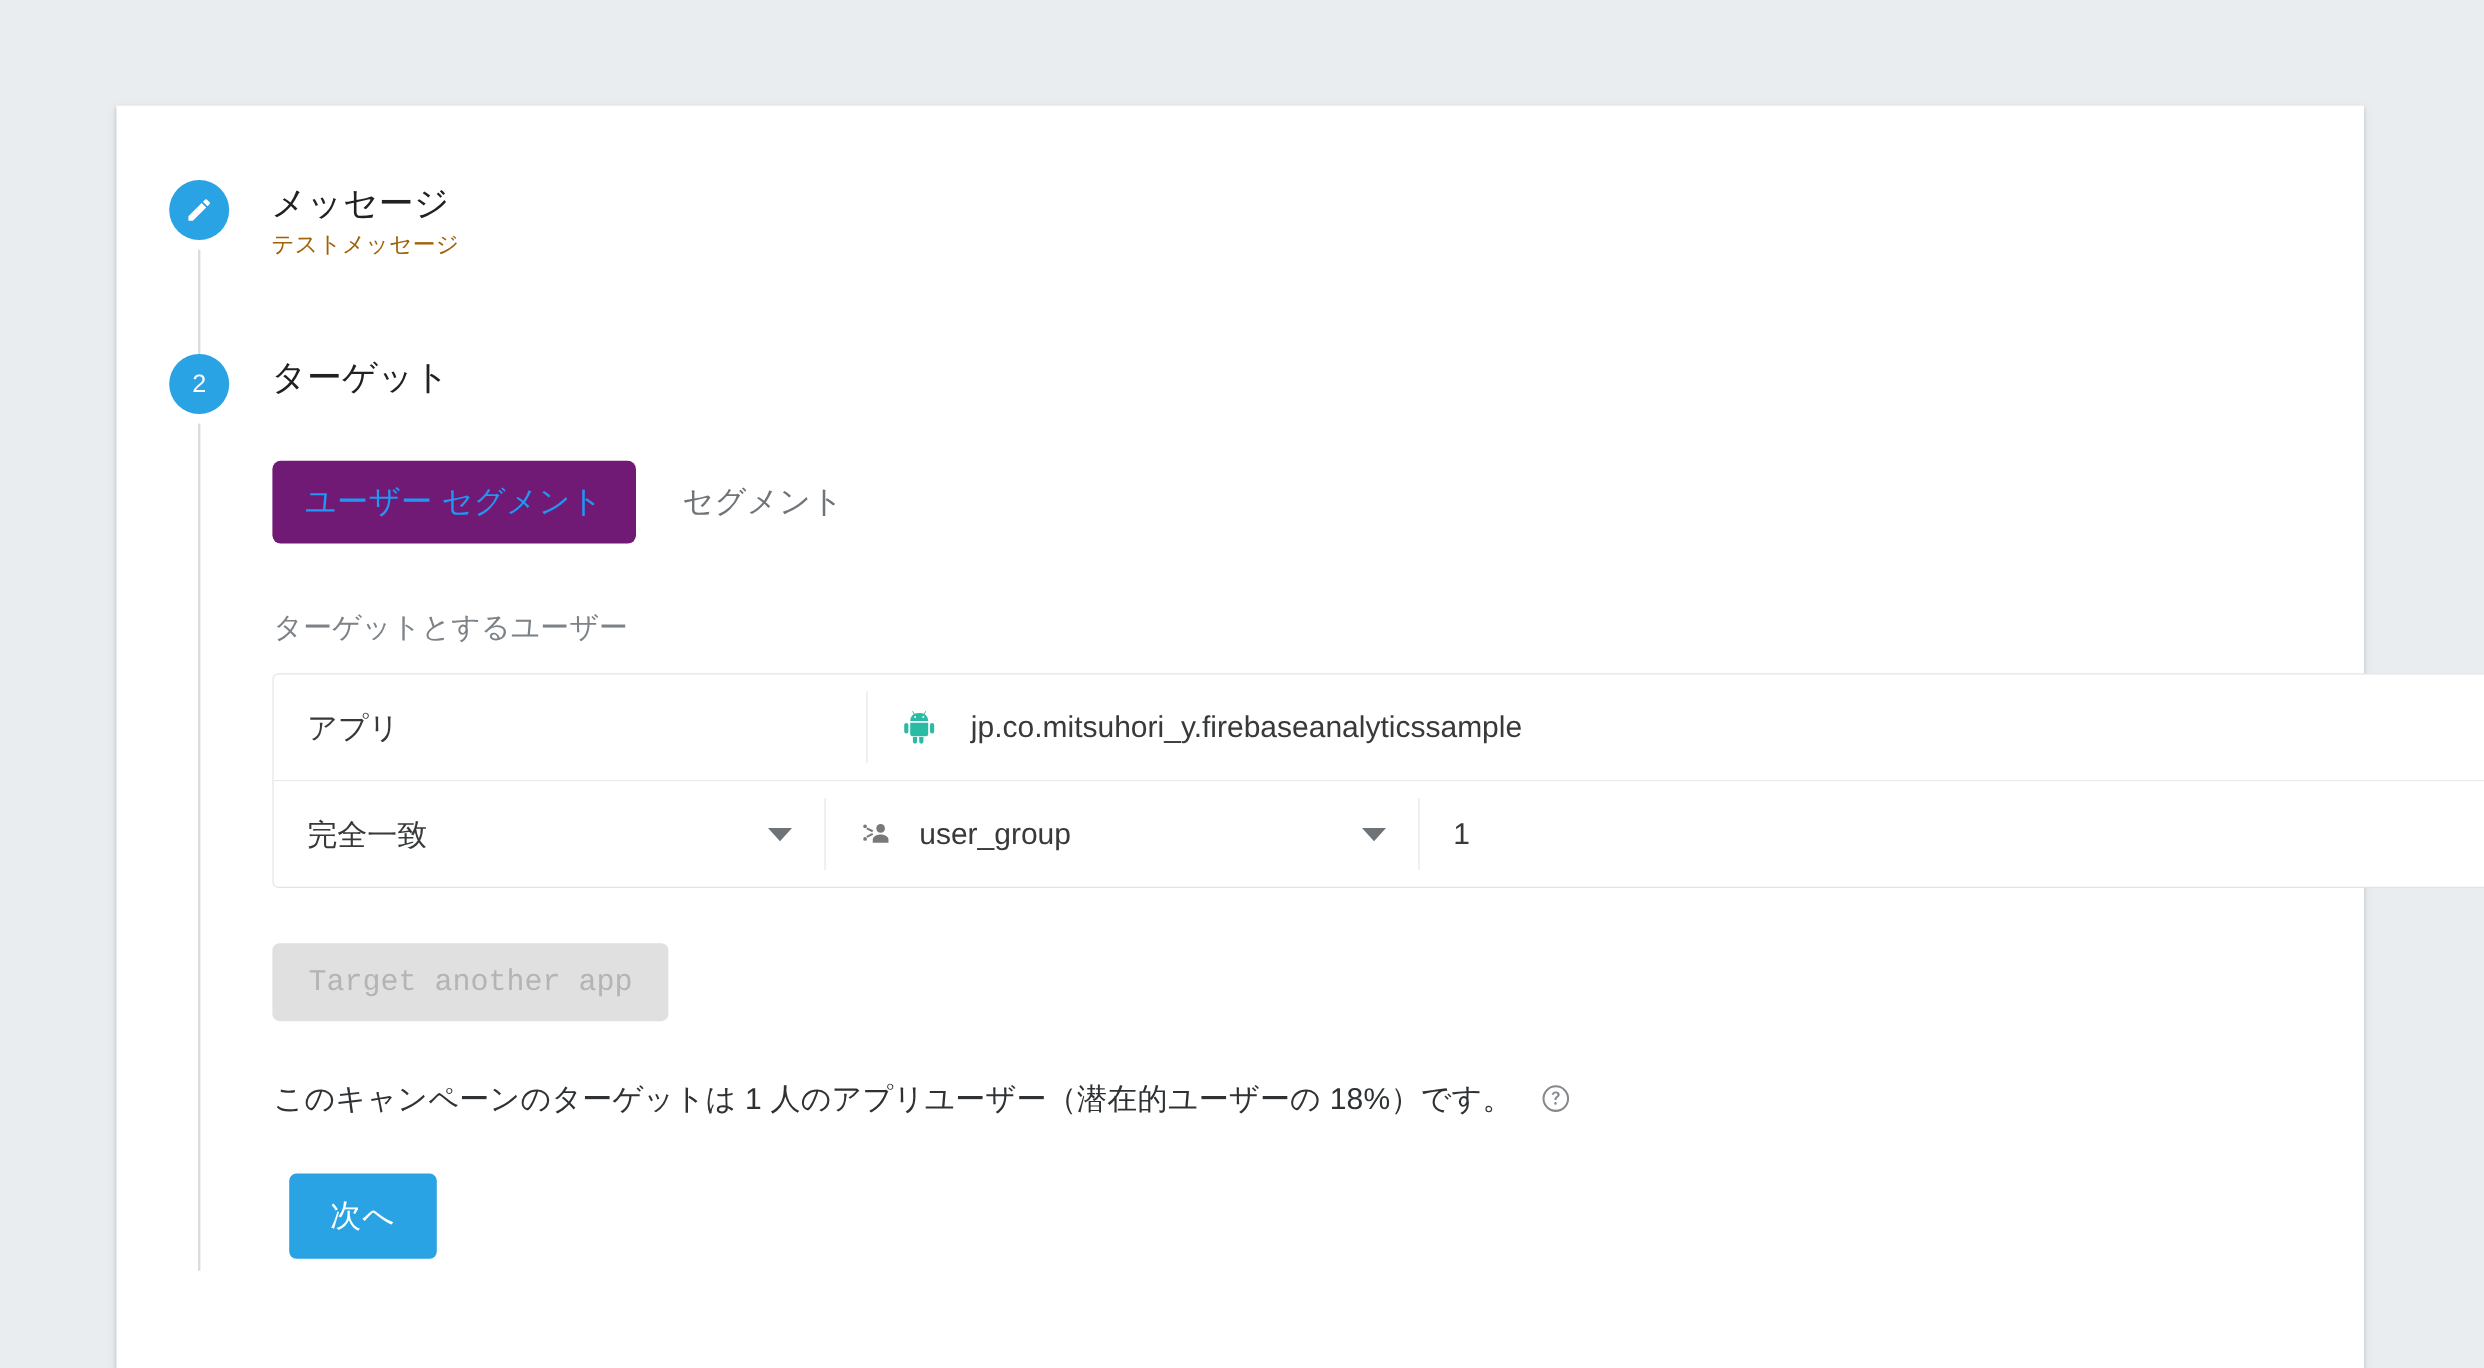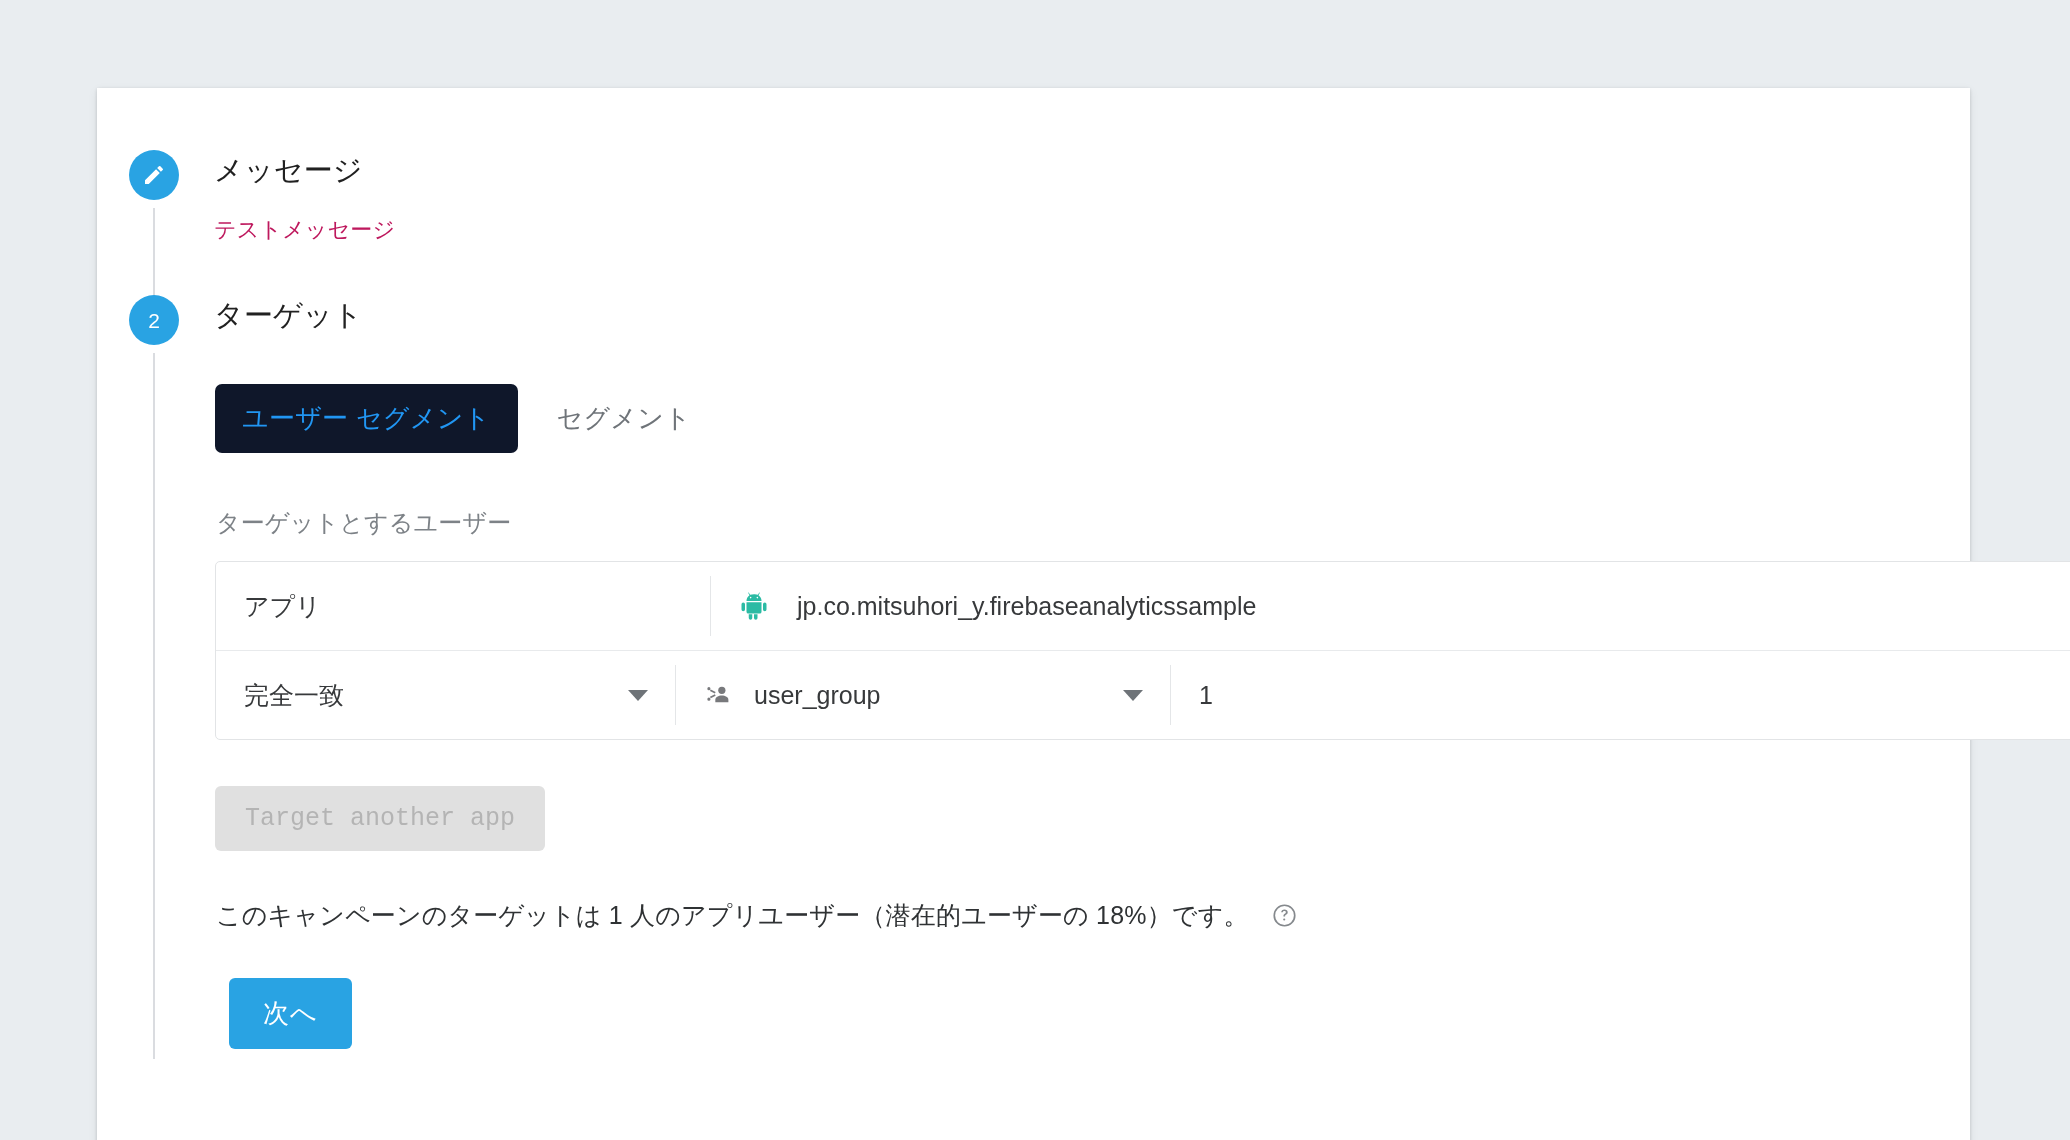--- a/index.html
+++ b/index.html
@@ -23,21 +23,21 @@
     top: 88px;
     width: 1873px;
     height: 1100px;
     background: #ffffff;
     box-shadow: 0 1px 3px rgba(0,0,0,0.16), 0 3px 10px rgba(0,0,0,0.07);
   }
 
   
   .stepper {
     position: absolute;
-    left: 32px;
+    left: 44px;
     top: 62px;
     width: 1790px;
   }
   .step {
     position: relative;
     padding-left: 85px;
   }
   .step-marker {
     position: absolute;
     left: 0;
@@ -64,23 +64,23 @@
   }
   .step-title {
     font-size: 29px;
     color: #212121;
     line-height: 1.15;
     letter-spacing: .2px;
     margin: 0;
     padding-top: 4px;
   }
   .step-subtitle {
-    font-size: 22px;
-    color: #be185d;
-    margin-top: 28px;
+    font-size: 19px;
+    color: #a16207;
+    margin-top: 4px;
     letter-spacing: .2px;
   }
 
   .step-one { min-height: 145px; }
   .step-two { margin-top: 0; }
 
   
   .tabs {
     display: flex;
     align-items: center;
@@ -90,21 +90,21 @@
   .tab {
     font-size: 26px;
     padding: 17px 27px;
     border-radius: 7px;
     color: #6f7479;
     letter-spacing: .3px;
     cursor: pointer;
     white-space: nowrap;
   }
   .tab.active {
-    background: #0f172a;
+    background: #701a75;
     color: #2196f3;
   }
   .tab + .tab { margin-left: 12px; }
 
   
   .field-label {
     font-size: 24px;
     color: #7d8287;
     margin-top: 54px;
     margin-left: 2px;

